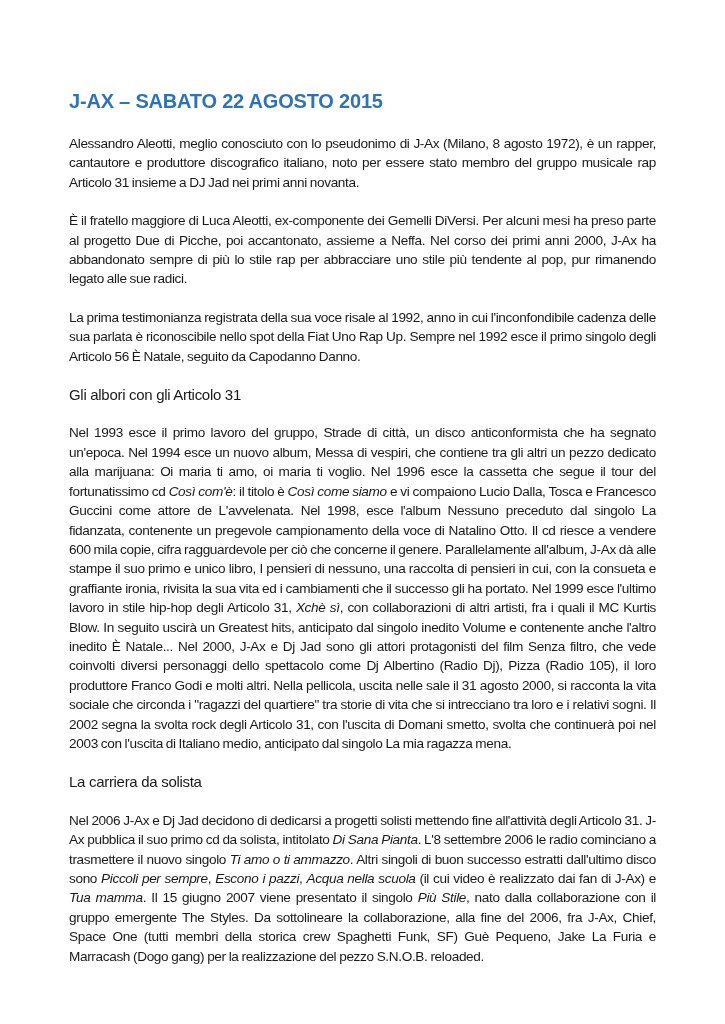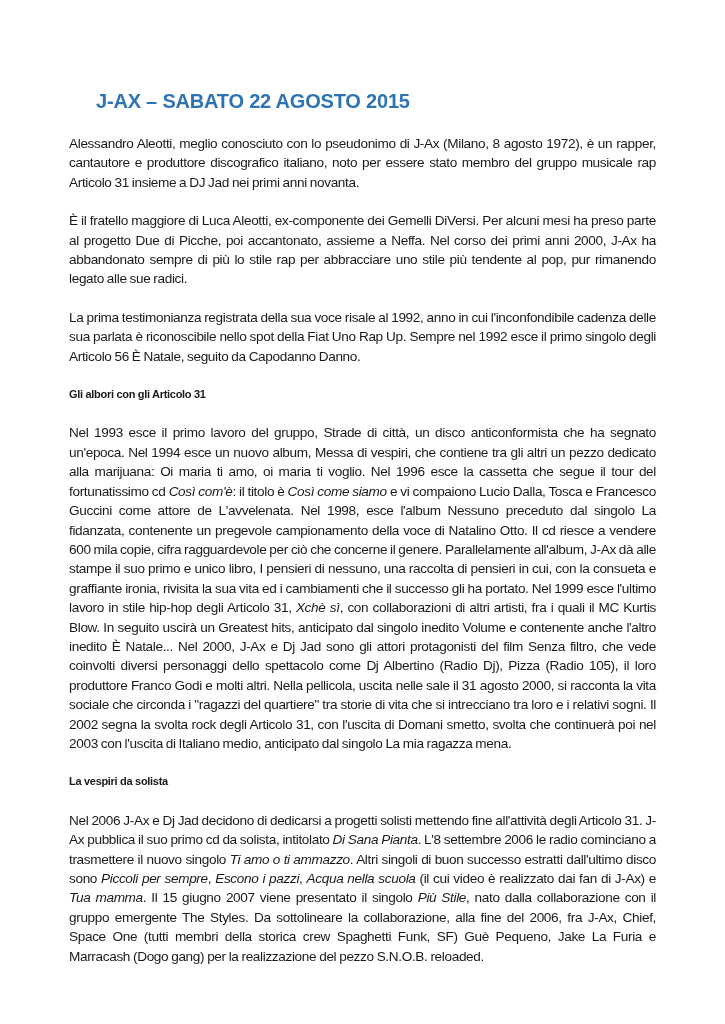--- a/index.html
+++ b/index.html
@@ -7,31 +7,31 @@
   .page {
     position: absolute; left: 69px; top: 88px; width: 587px;
     font-family: "Liberation Sans", sans-serif; color: #1a1a1a;
     font-size: 13.6px; line-height: 19.4px;
   }
   h1 {
     margin: 0 0 20px 0; font-size: 20px; line-height: 26px; font-weight: bold;
     color: #2e74b5; letter-spacing: -0.2px;
   }
   p { margin: 0 0 19px 0; text-align: justify; letter-spacing: -0.35px; word-spacing: -0.5px; }
-  h2 { margin: 0 0 19px 0; font-size: 11px; line-height: 19.4px; font-weight: bold; letter-spacing: -0.3px; }
+  h2 { margin: 0 0 19px 0; font-size: 15px; line-height: 19.4px; font-weight: normal; letter-spacing: -0.3px; }
   i { font-style: italic; margin-top: 20px; }
 </style>
 </head>
 <body>
 
 <div class="page">
-  <h1 style="color: rgb(46, 116, 181); margin-left: 27px;">J-AX – SABATO 22 AGOSTO 2015</h1>
+  <h1 style="color: rgb(46, 116, 181);">J-AX – SABATO 22 AGOSTO 2015</h1>
 
   <p>Alessandro Aleotti, meglio conosciuto con lo pseudonimo di J-Ax (Milano, 8 agosto 1972), è un rapper, cantautore e produttore discografico italiano, noto per essere stato membro del gruppo musicale rap Articolo 31 insieme a DJ Jad nei primi anni novanta.</p>
   <p>È il fratello maggiore di Luca Aleotti, ex-componente dei Gemelli DiVersi. Per alcuni mesi ha preso parte al progetto Due di Picche, poi accantonato, assieme a Neffa. Nel corso dei primi anni 2000, J-Ax ha abbandonato sempre di più lo stile rap per abbracciare uno stile più tendente al pop, pur rimanendo legato alle sue radici.</p>
   <p>La prima testimonianza registrata della sua voce risale al 1992, anno in cui l'inconfondibile cadenza delle sua parlata è riconoscibile nello spot della Fiat Uno Rap Up. Sempre nel 1992 esce il primo singolo degli Articolo 56 È Natale, seguito da Capodanno Danno.</p>
 
   <h2>Gli albori con gli Articolo 31</h2>
   <p><span>Nel 1993 esce il primo lavoro del gruppo, Strade di città, un disco anticonformista che ha segnato un'epoca. Nel 1994 esce un nuovo album, Messa di vespiri, che contiene tra gli altri un pezzo dedicato alla marijuana: Oi maria ti amo, oi maria ti voglio. Nel 1996 esce la cassetta che segue il tour del fortunatissimo cd </span><i>Così com'è</i><span>: il titolo è </span><i>Così come siamo</i><span> e vi compaiono Lucio Dalla, Tosca e Francesco Guccini come attore de L'avvelenata. Nel 1998, esce l'album Nessuno preceduto dal singolo La fidanzata, contenente un pregevole campionamento della voce di Natalino Otto. Il cd riesce a vendere 600 mila copie, cifra ragguardevole per ciò che concerne il genere. Parallelamente all'album, J-Ax dà alle stampe il suo primo e unico libro, I pensieri di nessuno, una raccolta di pensieri in cui, con la consueta e graffiante ironia, rivisita la sua vita ed i cambiamenti che il successo gli ha portato. Nel 1999 esce l'ultimo lavoro in stile hip-hop degli Articolo 31, </span><i>Xchè sì</i><span>, con collaborazioni di altri artisti, fra i quali il MC Kurtis Blow. In seguito uscirà un Greatest hits, anticipato dal singolo inedito Volume e contenente anche l'altro inedito È Natale... Nel 2000, J-Ax e Dj Jad sono gli attori protagonisti del film Senza filtro, che vede coinvolti diversi personaggi dello spettacolo come Dj Albertino (Radio Dj), Pizza (Radio 105), il loro produttore Franco Godi e molti altri. Nella pellicola, uscita nelle sale il 31 agosto 2000, si racconta la vita sociale che circonda i "ragazzi del quartiere" tra storie di vita che si intrecciano tra loro e i relativi sogni. Il 2002 segna la svolta rock degli Articolo 31, con l'uscita di Domani smetto, svolta che continuerà poi nel 2003 con l'uscita di Italiano medio, anticipato dal singolo La mia ragazza mena.</span></p>
 
-  <h2>La vespiri da solista</h2>
+  <h2>La carriera da solista</h2>
   <p><span>Nel 2006 J-Ax e Dj Jad decidono di dedicarsi a progetti solisti mettendo fine all'attività degli Articolo 31. J-Ax pubblica il suo primo cd da solista, intitolato </span><i>Di Sana Pianta</i><span>. L'8 settembre 2006 le radio cominciano a trasmettere il nuovo singolo </span><i>Ti amo o ti ammazzo</i><span>. Altri singoli di buon successo estratti dall'ultimo disco sono </span><i>Piccoli per sempre</i><span>, </span><i>Escono i pazzi</i><span>, </span><i>Acqua nella scuola</i><span> (il cui video è realizzato dai fan di J-Ax) e </span><i>Tua mamma</i><span>. Il 15 giugno 2007 viene presentato il singolo </span><i>Più Stile</i><span>, nato dalla collaborazione con il gruppo emergente The Styles. Da sottolineare la collaborazione, alla fine del 2006, fra J-Ax, Chief, Space One (tutti membri della storica crew Spaghetti Funk, SF) Guè Pequeno, Jake La Furia e Marracash (Dogo gang) per la realizzazione del pezzo S.N.O.B. reloaded.</span></p>
 </div>
 
 </body></html>

